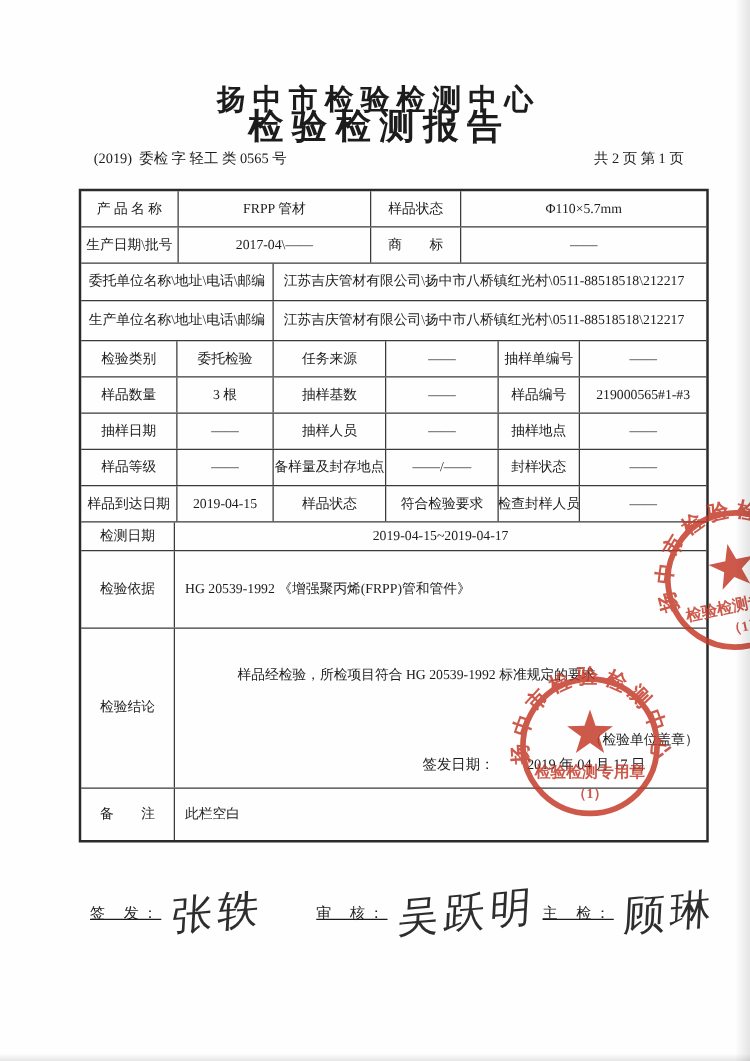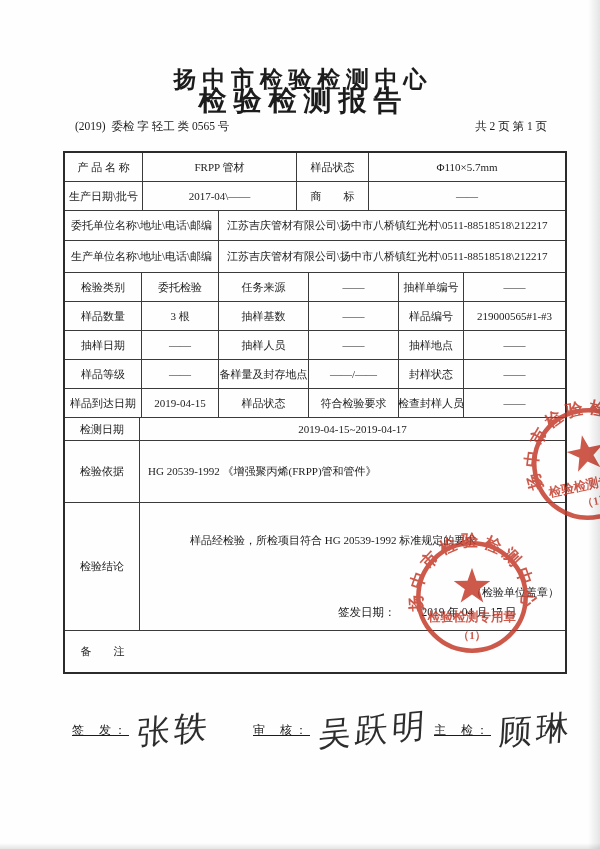--- a/index.html
+++ b/index.html
@@ -143,20 +143,21 @@
       <div class="seal-hint">（检验单位盖章）</div>
       <div class="issue-line">
         <span>签发日期：</span>
         <span>2019 年 04 月 17 日</span>
       </div>
     </div>
   </div>
 
   <div class="trow" style="height:41px">
     <div class="cell" style="flex:0 0 75px">备　　注</div>
+    <div class="cell left" style="flex:0 0 425px">此栏空白</div>
   </div>
 </div>
 
 <svg class="stamp" style="left:391px;top:516px" width="162" height="162" viewBox="0 0 160 160">
   <circle cx="80" cy="80" r="53" fill="none" stroke="currentColor" stroke-width="4.5"></circle>
   <path id="arc1" d="M 36.7 105 A 50 50 0 1 1 123.3 105" fill="none"></path>
   <text font-size="16.5" fill="currentColor" letter-spacing="4">
     <textPath href="#arc1" startOffset="50%" text-anchor="middle">扬中市检验检测中心</textPath>
   </text>
   <polygon fill="currentColor" points="80,51 84.4,63.9 98.1,64.1 87.1,72.3 91.2,85.4 80,77.5 68.8,85.4 72.9,72.3 61.9,64.1 75.6,63.9"></polygon>

